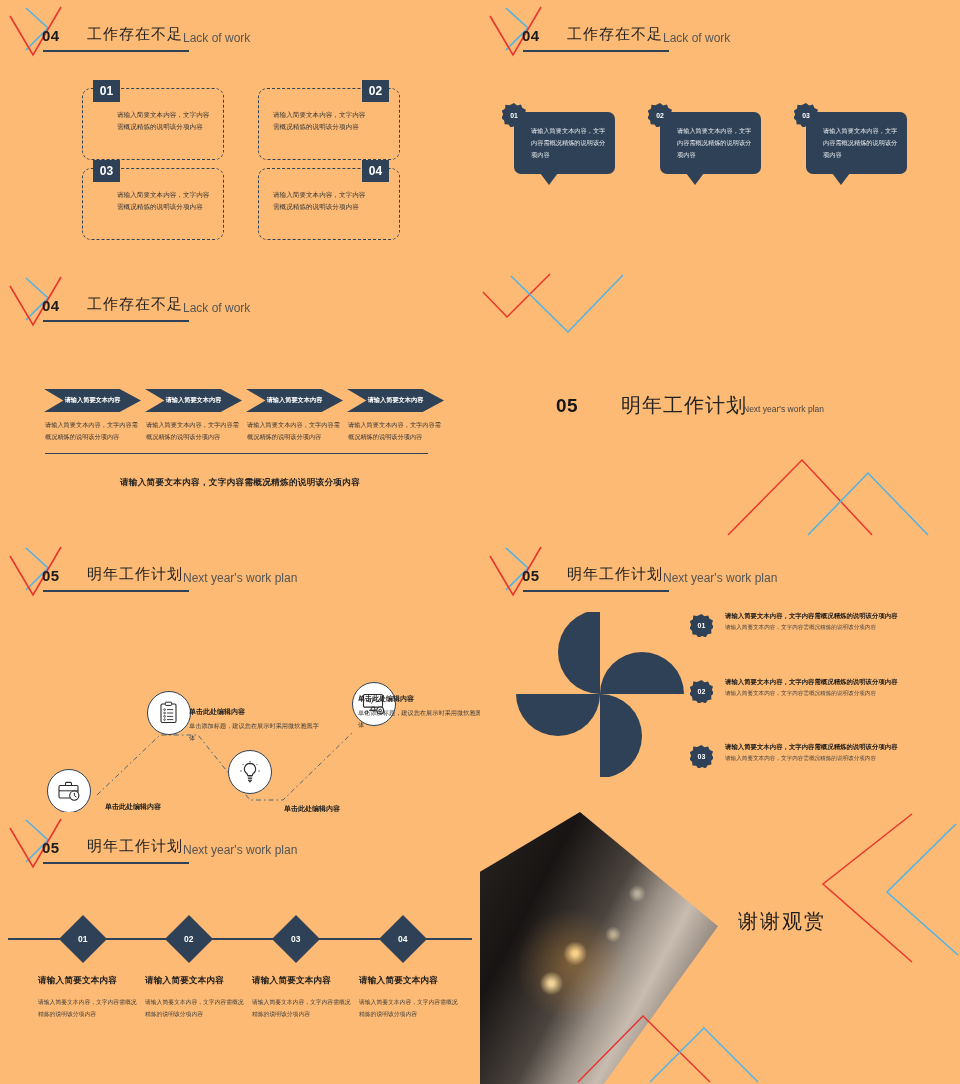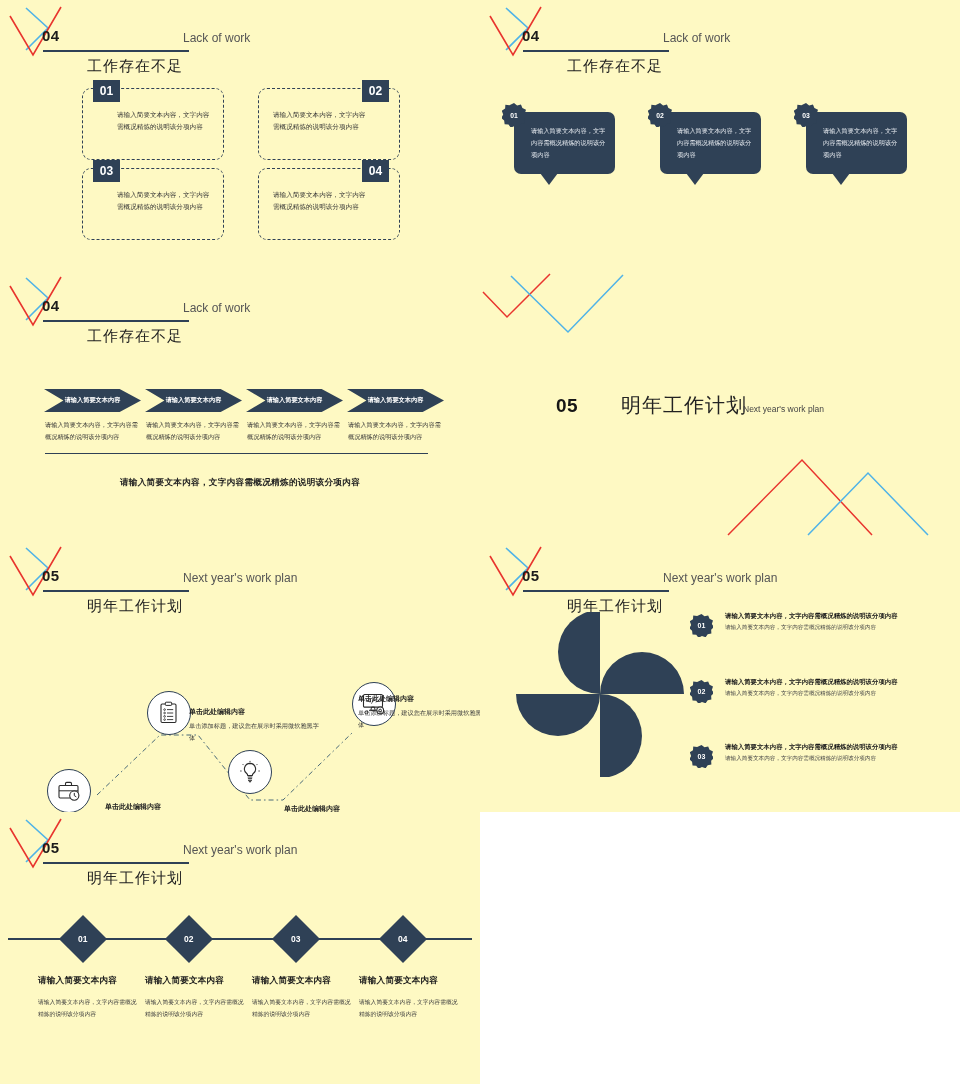--- a/index.html
+++ b/index.html
@@ -11,36 +11,35 @@
   }
   .deck {
     width: 960px; height: 1084px;
     display: grid;
     grid-template-columns: 480px 480px;
     grid-template-rows: 270px 270px 272px 272px;
   }
   .slide {
     position: relative;
     width: 480px;
-    background: #fef9c3;
+    background: #fdba74;
     overflow: hidden;
   }
 
   
   .hdr { position: absolute; left: 0; top: 0; width: 100%; height: 70px; }
   .hdr svg.deco { position: absolute; left: 4px; top: 3px; }
   .hdr .num {
     position: absolute; left: 42px; top: 27px;
     font-size: 15px; font-weight: bold; color: #1b1b1b; letter-spacing: .5px;
   }
   .hdr .cn {
     position: absolute; left: 87px; top: 25px;
     font-size: 15px; color: #222; letter-spacing: 1px;
     font-family: Liberation Sans, sans-serif;
-    margin-top: 32px;
   }
   .hdr .en {
     position: absolute; left: 183px; top: 31px;
     font-size: 12px; color: #555;
   }
   .hdr .rule {
     position: absolute; left: 43px; top: 50px;
     width: 146px; height: 1.6px; background: #2f4156;
   }
 
@@ -486,14 +485,26 @@
     <div class="tcol" style="left:252px;top:163px;">
       <div class="tt">请输入简要文本内容</div>
       <div class="td">请输入简要文本内容，文字内容需概况精炼的说明该分项内容</div>
     </div>
     <div class="tcol" style="left:359px;top:163px;">
       <div class="tt">请输入简要文本内容</div>
       <div class="td">请输入简要文本内容，文字内容需概况精炼的说明该分项内容</div>
     </div>
   </div>
 
+  <div class="slide">
+    <div class="photo"></div>
+    <svg style="position:absolute;right:0;top:0;" width="190" height="175" viewBox="0 0 190 175">
+      <polyline points="142,2 53,72 142,150" fill="none" stroke="#e8352e" stroke-width="1.5"></polyline>
+      <polyline points="186,12 117,80 188,143" fill="none" stroke="#4fb3e8" stroke-width="1.5"></polyline>
+    </svg>
+    <svg style="position:absolute;left:90px;bottom:0;" width="230" height="80" viewBox="0 0 230 80">
+      <polyline points="8,78 73,12 140,78" fill="none" stroke="#e8352e" stroke-width="1.5"></polyline>
+      <polyline points="80,78 134,24 188,78" fill="none" stroke="#4fb3e8" stroke-width="1.5"></polyline>
+    </svg>
+    <div class="thanks">谢谢观赏</div>
+  </div>
 
 </div>
 
 </body></html>

